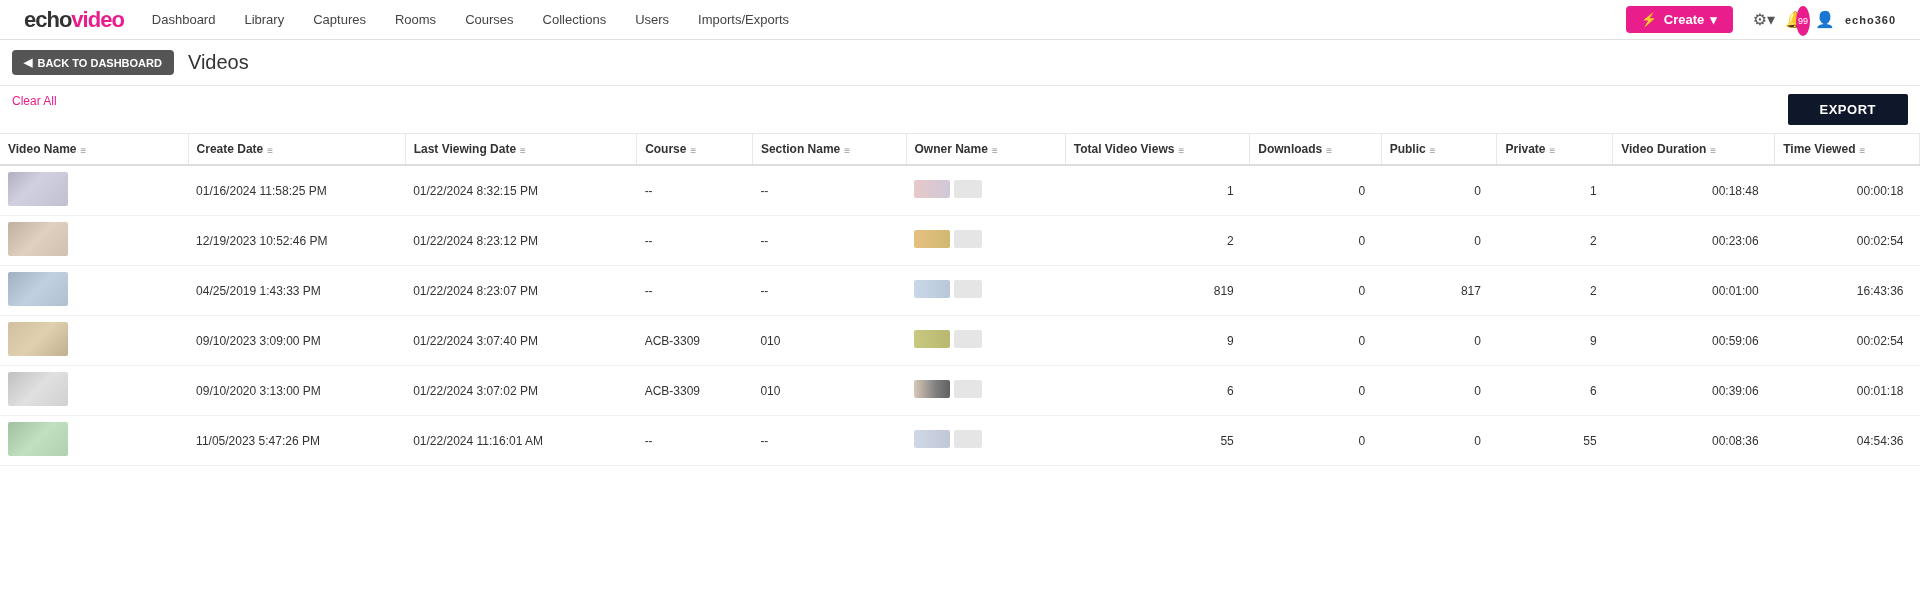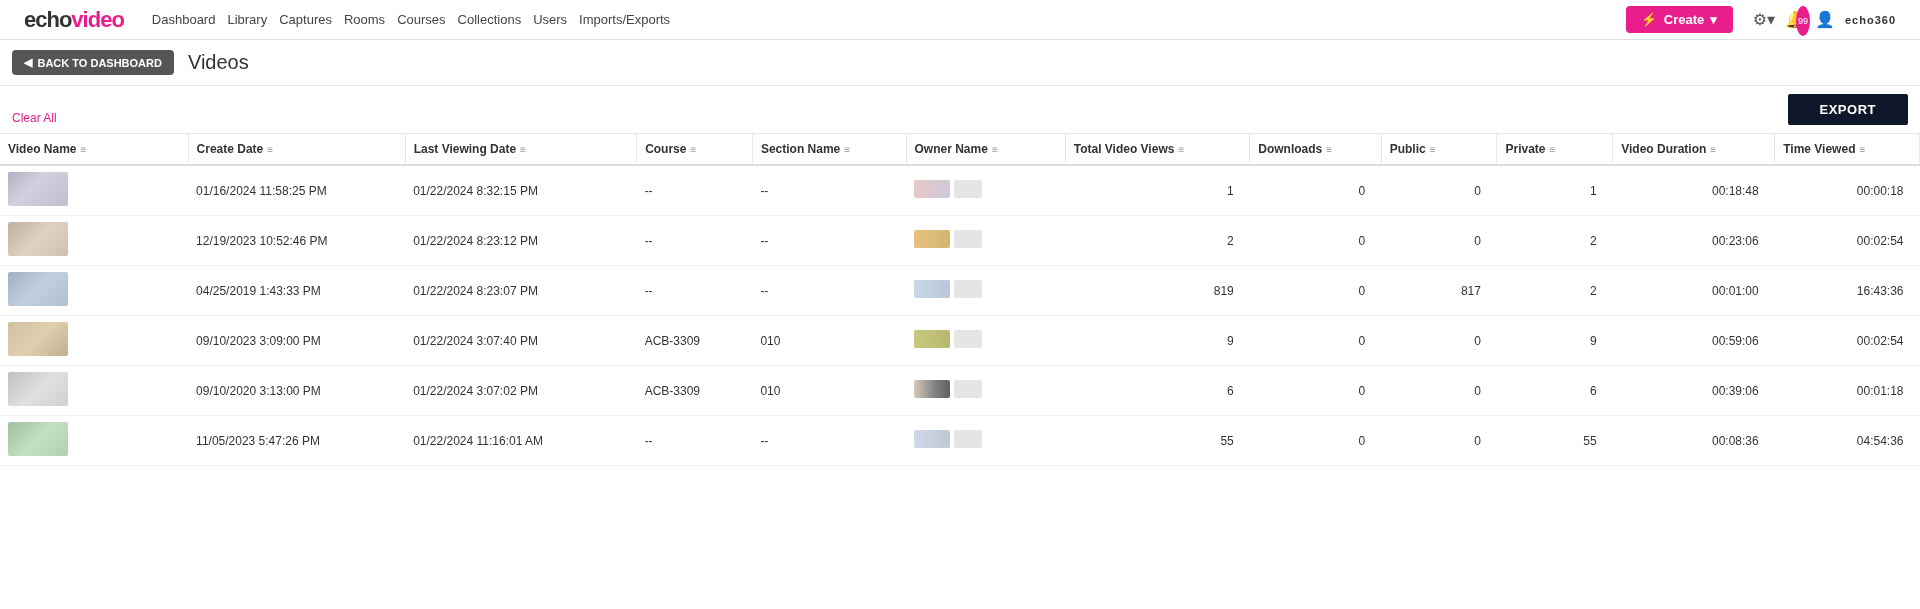--- a/index.html
+++ b/index.html
@@ -7,21 +7,21 @@
 
     
     .topnav {
       display: flex; align-items: center; height: 40px;
       border-bottom: 1px solid #e0e0e0; padding: 0 24px;
       background: #fff; gap: 20px;
     }
     .logo { display: flex; align-items: center; margin-right: 8px; }
     .logo-echo { font-size: 22px; font-weight: 700; color: #333; letter-spacing: -1px; }
     .logo-video { font-size: 22px; font-weight: 700; color: #e91e8c; letter-spacing: -1px; }
-    .nav-links { display: flex; gap: 12px; align-items: center; }
+    .nav-links { display: flex; gap: 29px; align-items: center; }
     .nav-link { font-size: 13px; color: #444; text-decoration: none; cursor: pointer; white-space: nowrap; }
     .nav-spacer { flex: 1; }
     .create-btn {
       background: #e91e8c; color: #fff; border: none; border-radius: 4px;
       padding: 6px 16px; font-size: 13px; font-weight: 600; cursor: pointer;
       display: flex; align-items: center; gap: 6px;
     }
     .nav-icons { display: flex; align-items: center; gap: 10px; }
     .nav-icon-btn { background: none; border: none; cursor: pointer; font-size: 16px; color: #555; position: relative; }
     .badge {
@@ -39,39 +39,39 @@
     }
     .back-btn {
       background: #555; color: #fff; border: none; border-radius: 4px;
       padding: 6px 12px; font-size: 11px; font-weight: 600; cursor: pointer;
       display: flex; align-items: center; gap: 5px; white-space: nowrap;
     }
     .page-title { font-size: 20px; font-weight: 400; color: #333; }
 
     
     .toolbar {
-      display: flex; align-items: flex-end; padding: 8px 12px;
+      display: flex; align-items: flex-start; padding: 8px 12px;
       background: #fff; border-bottom: 1px solid #e8e8e8; justify-content: space-between;
     }
     .clear-all { color: #e91e8c; font-size: 12px; cursor: pointer; background: none; border: none; }
     .export-btn {
       background: #0f172a; color: #fff; border: none; border-radius: 2px;
       padding: 8px 32px; font-size: 13px; font-weight: 700; cursor: pointer; letter-spacing: 0.5px;
     }
 
     
     .table-container { overflow-x: auto; overflow-y: auto; max-height: 460px; }
     table { width: 100%; border-collapse: collapse; font-size: 12px; min-width: 1400px; }
     thead tr { background: #fff; border-bottom: 2px solid #ddd; position: sticky; top: 0; z-index: 10; }
     th {
       padding: 8px 8px; text-align: left; font-weight: 600; color: #333;
       font-size: 12px; white-space: nowrap; border-right: 1px solid #e8e8e8;
       background: #fff; user-select: none; cursor: pointer;
     }
-    th .th-inner { display: flex; align-items: center; gap: 4px; }
+    th .th-inner { display: flex; align-items: flex-end; gap: 4px; }
     th .sort-icon { color: #999; font-size: 10px; }
     td { padding: 6px 8px; border-bottom: 1px solid #f0f0f0; vertical-align: middle; color: #333; white-space: nowrap; }
     .thumb-placeholder {
       width: 60px; height: 34px;
       display: inline-flex; align-items: center; justify-content: center;
       background: linear-gradient(135deg, #ccc 0%, #eee 50%, #ccc 100%);
       border-radius: 2px; overflow: hidden; position: relative;
     }
     
     .t1 { background: linear-gradient(135deg, #b0b0c0 0%, #d0d0e0 40%, #c0c0d0 100%); }

